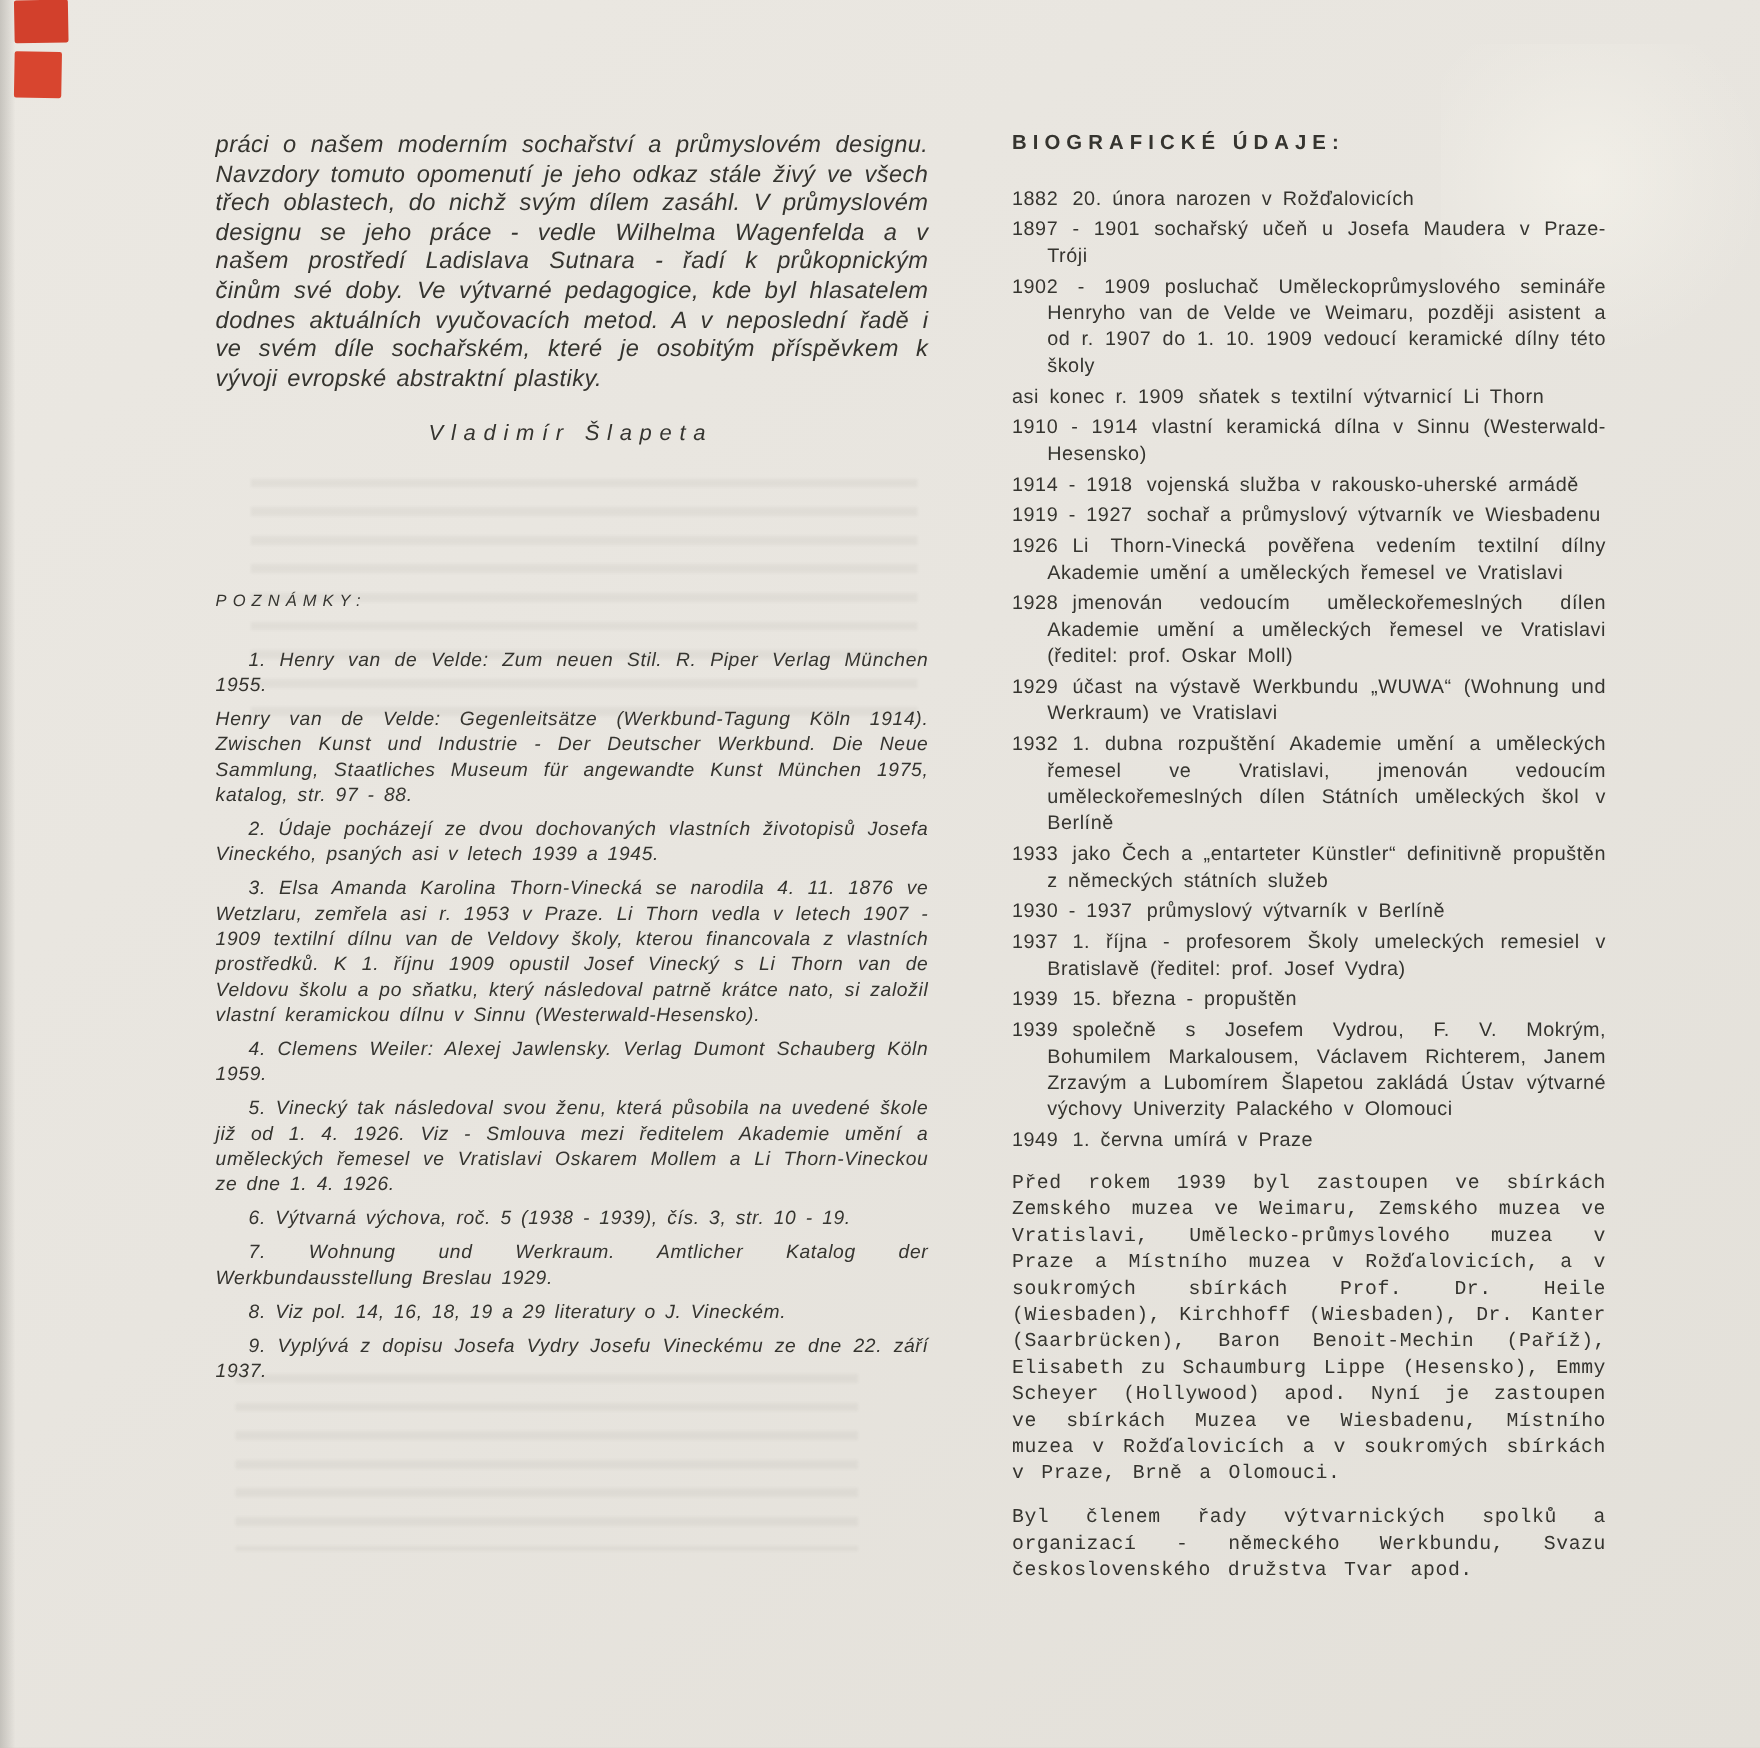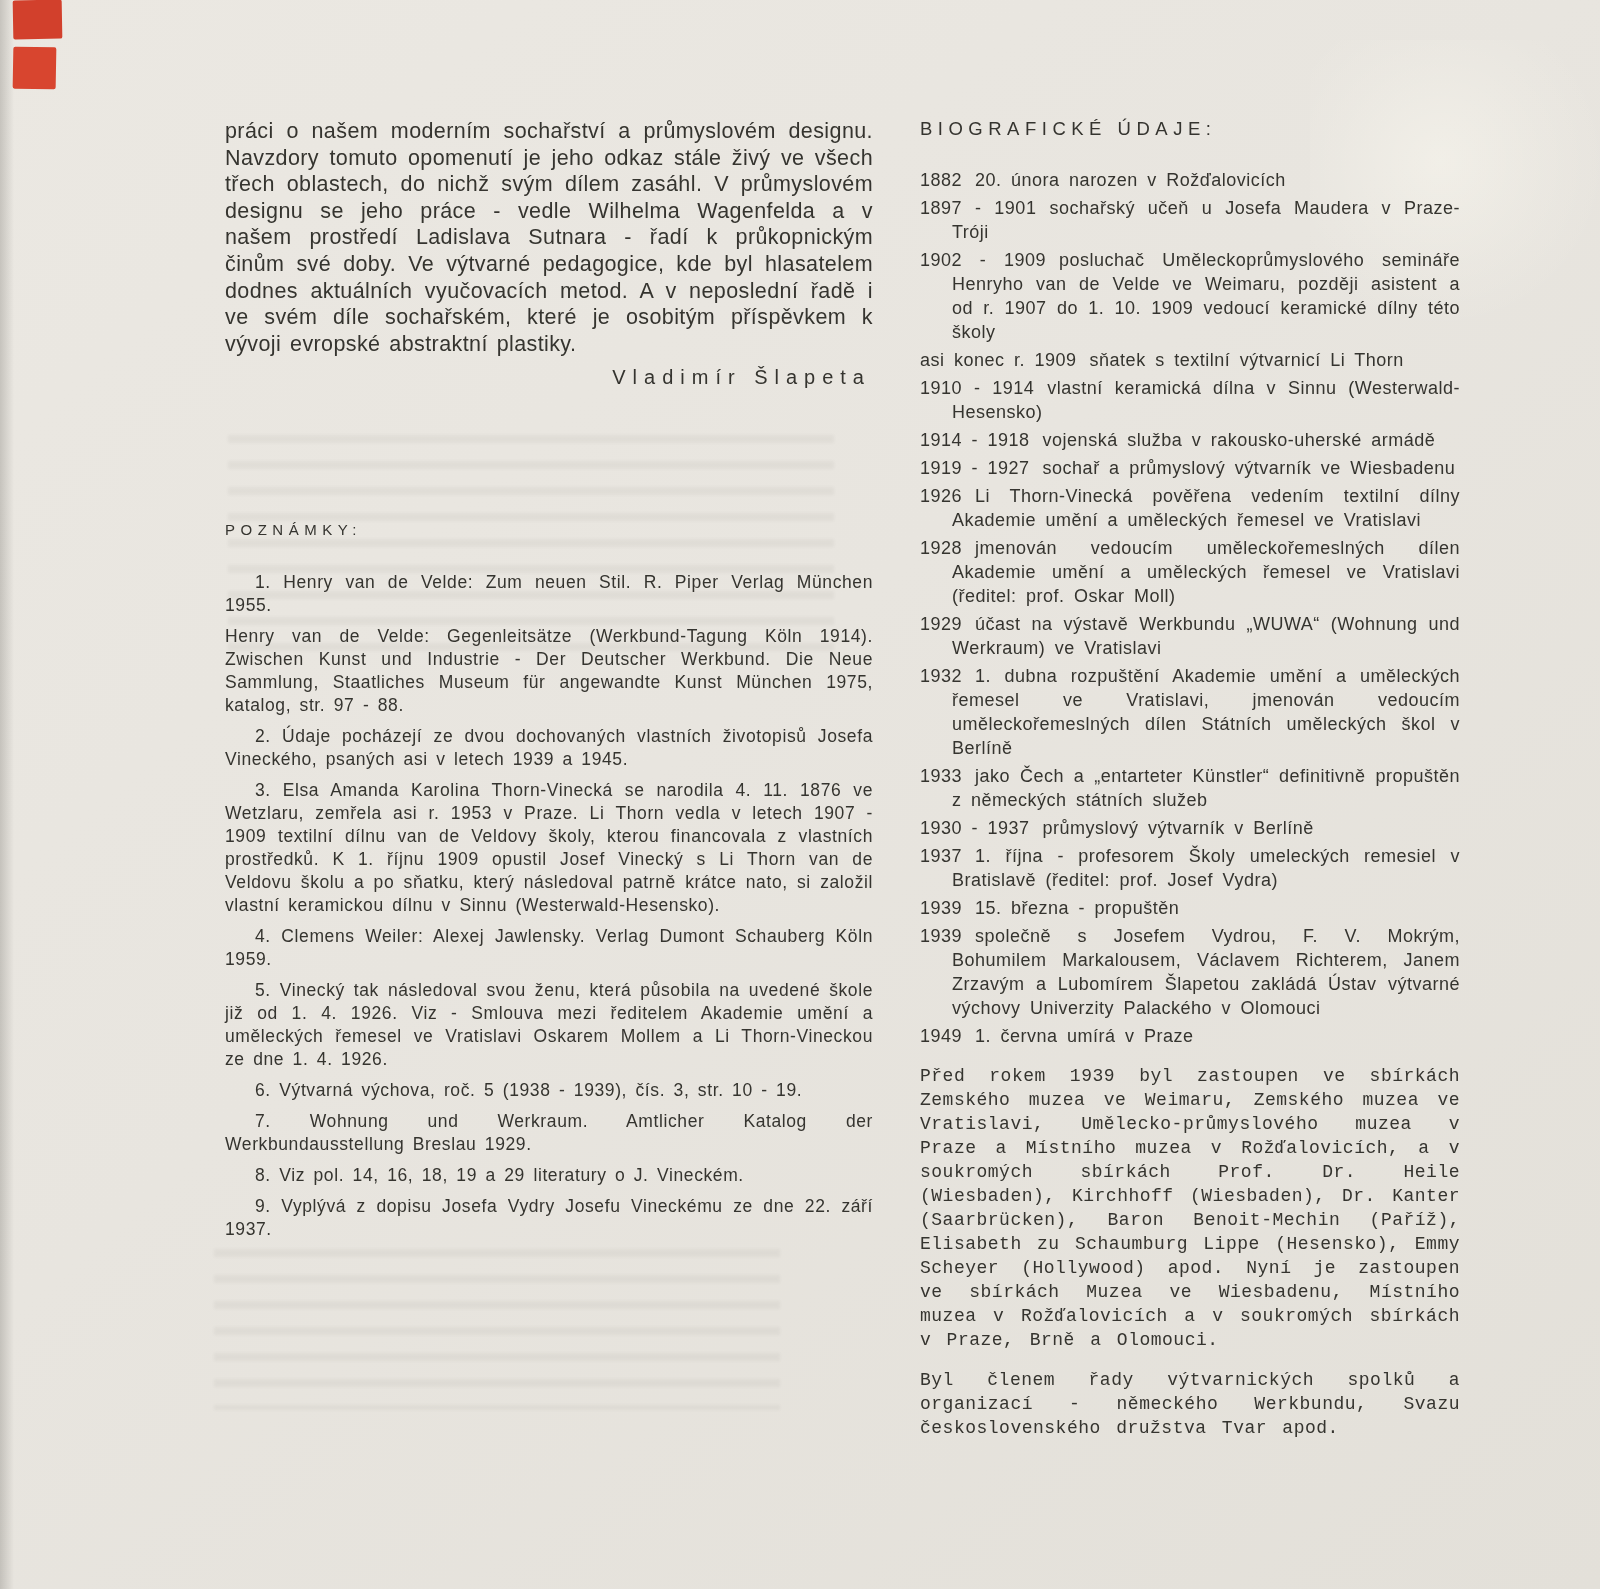--- a/index.html
+++ b/index.html
@@ -35,33 +35,33 @@
     opacity: 0.055;
     filter: blur(1.4px);
     background: repeating-linear-gradient(to bottom,
       transparent 0px, transparent 7px,
       #55534a 7px, #55534a 15px,
       transparent 15px, transparent 26px);
   }
   .ghost-a { left: 228px; top: 428px; width: 606px; height: 224px; }
   .ghost-b { left: 214px; top: 1242px; width: 566px; height: 168px; }
 
-  .col-left  { position: absolute; left: 225px; top: 118px; width: 648px; }
+  .col-left  { position: absolute; left: 196px; top: 118px; width: 648px; font-style: italic; }
   .col-right { position: absolute; left: 920px; top: 118px; width: 540px; }
 
   .intro {
     font-size: 21.5px;
     line-height: 26.6px;
     text-align: justify;
     letter-spacing: 0.4px;
     word-spacing: 2.5px;
   }
   .byline {
-    margin-top: 9px;
-    text-align: right;
+    margin-top: 26px;
+    text-align: center;
     font-size: 20px;
     letter-spacing: 7px;
     padding-right: 2px;
     white-space: nowrap;
   }
   .notes-heading {
     margin-top: 132px;
     font-size: 15px;
     font-weight: normal;
     letter-spacing: 5.5px;
@@ -73,21 +73,21 @@
     text-align: justify;
     letter-spacing: 0.6px;
     word-spacing: 3px;
     text-indent: 30px;
     margin-bottom: 8px;
   }
   .note.no-indent { text-indent: 0; }
 
   .bio-heading {
     font-size: 18.5px;
-    font-weight: normal;
+    font-weight: bold;
     letter-spacing: 5.5px;
     margin-bottom: 28px;
   }
   .bio-entry {
     font-size: 18px;
     line-height: 24px;
     text-align: justify;
     letter-spacing: 0.5px;
     word-spacing: 4px;
     padding-left: 32px;

